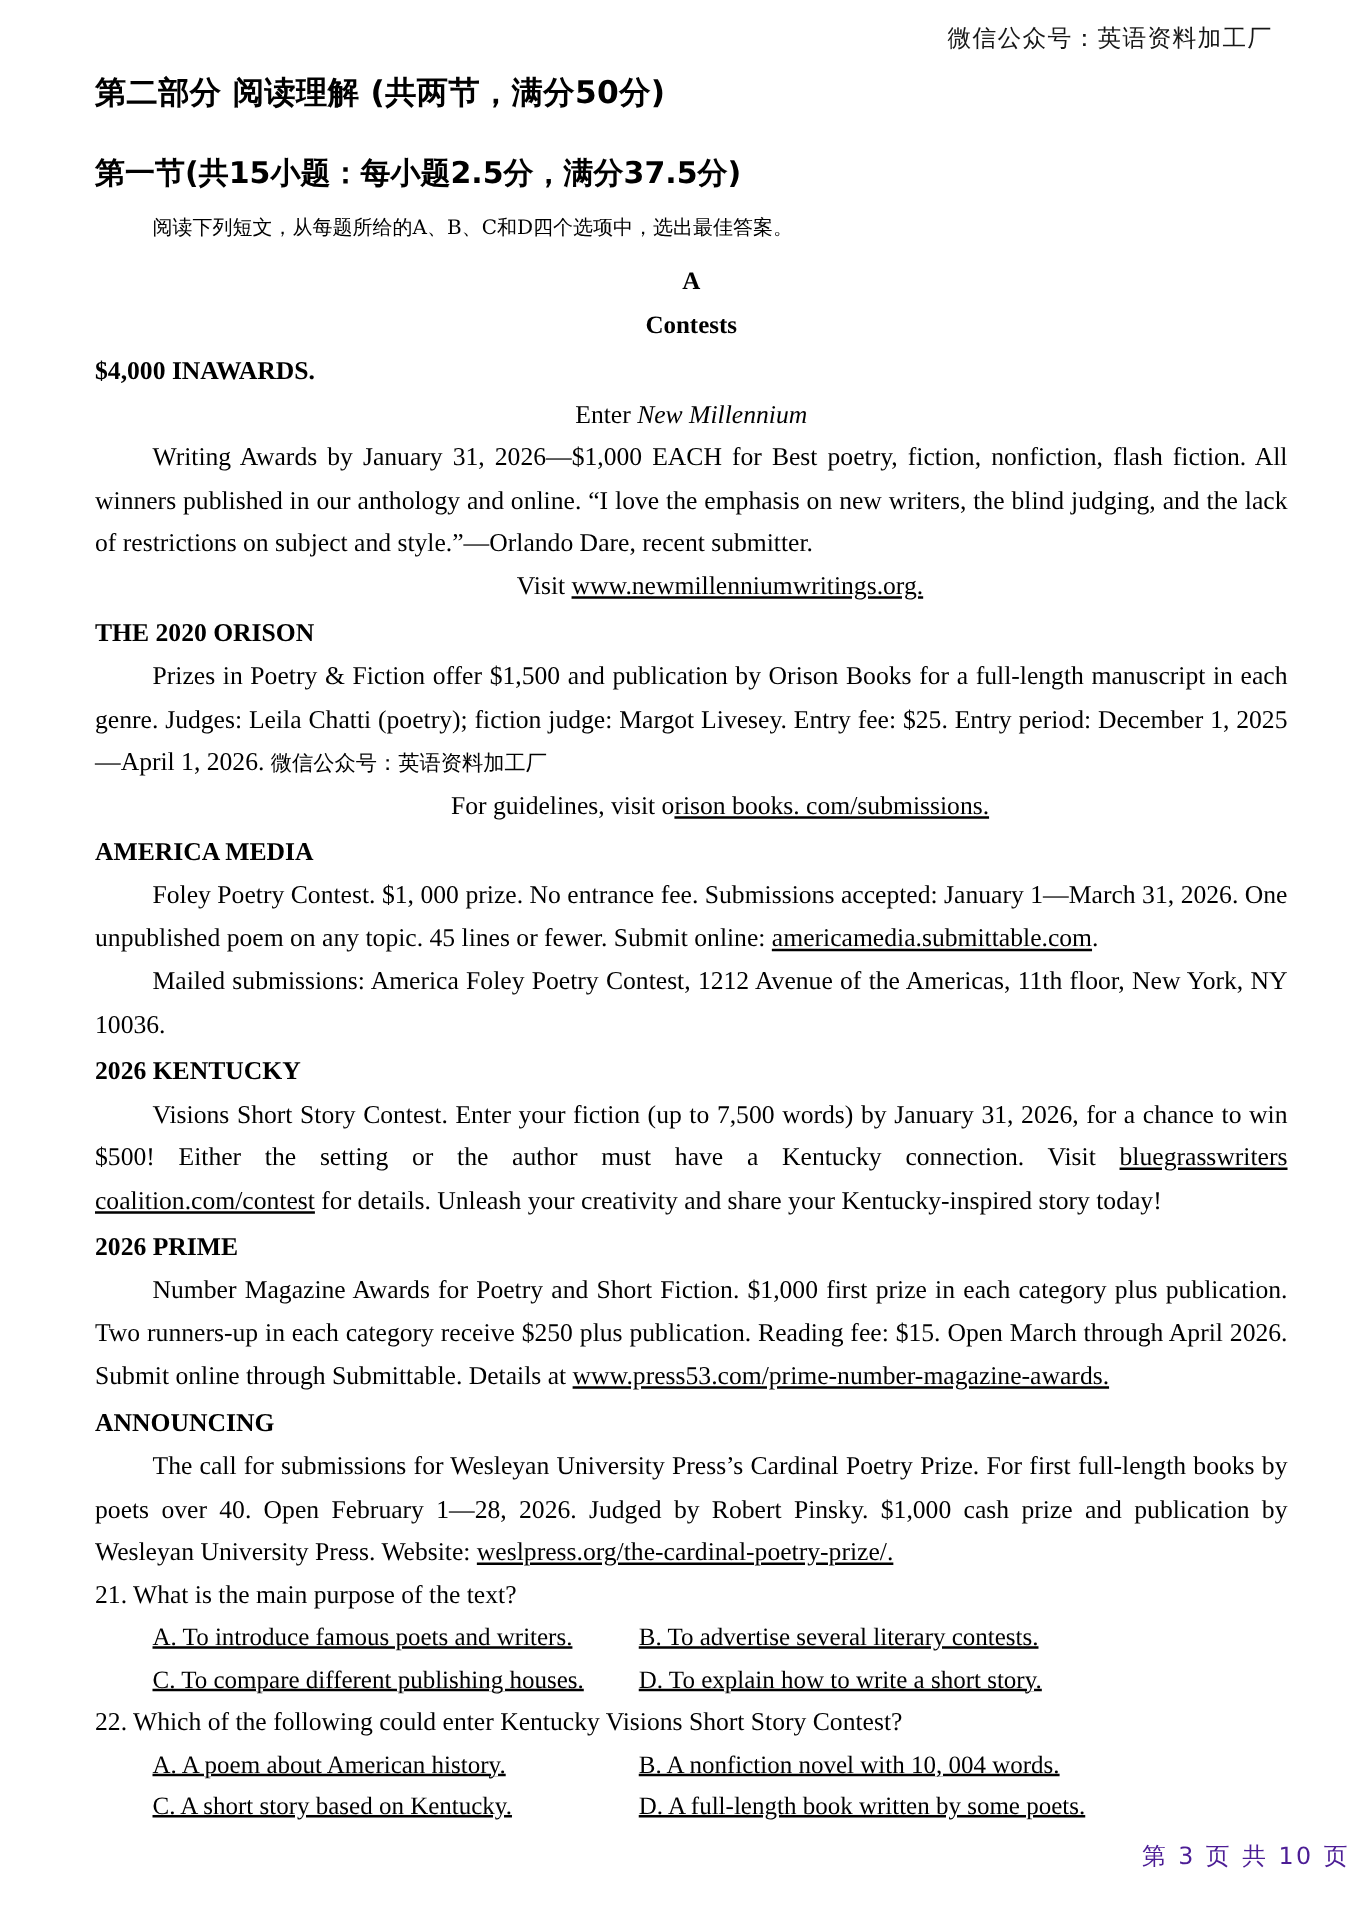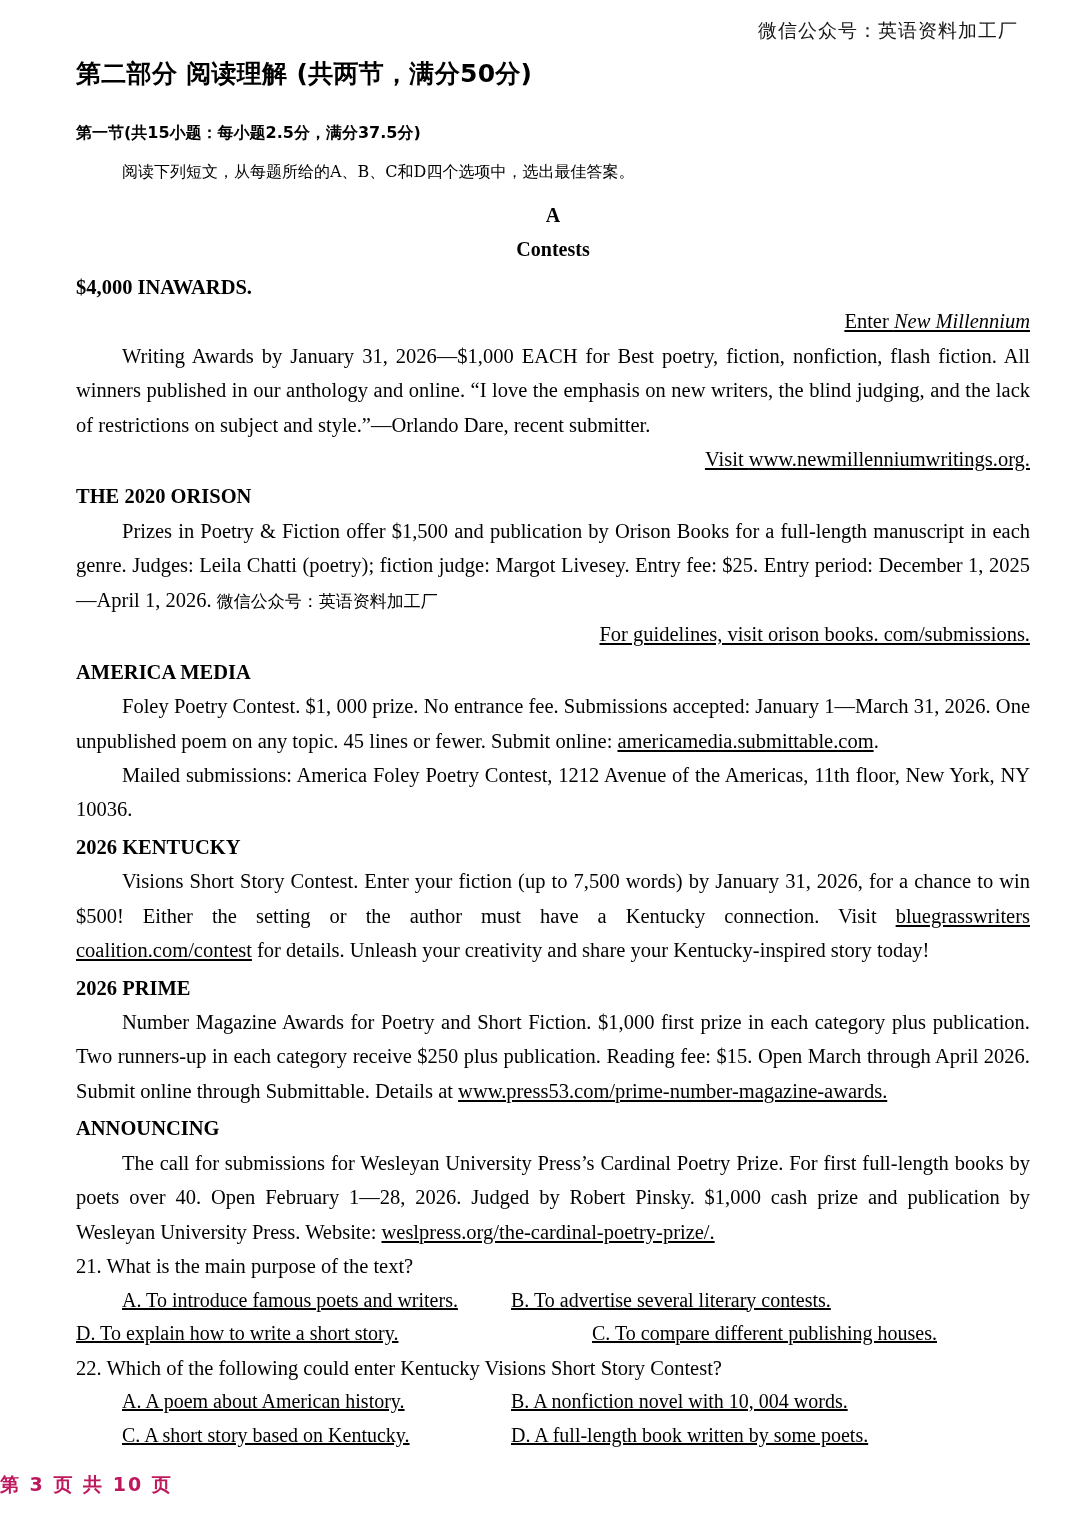--- a/index.html
+++ b/index.html
@@ -45,21 +45,21 @@
   h1.part-title {
     font-family: "DejaVu Sans", "Liberation Sans", sans-serif;
     font-size: 25px;
     font-weight: bold;
     margin: 0 0 34px 0;
     line-height: 1.25;
     letter-spacing: 0.3px;
   }
   h2.section-title {
     font-family: "DejaVu Sans", "Liberation Sans", sans-serif;
-    font-size: 16px;
+    font-size: 24px;
     font-weight: bold;
     margin: 0 0 16px 0;
     line-height: 1.3;
   }
   .instruction {
     font-family: "DejaVu Serif", "Liberation Serif", serif;
     font-size: 16px;
     margin: 0 0 14px 0;
     text-indent: 46px;
     line-height: 1.5;
@@ -84,21 +84,21 @@
   p.body-line {
     font-size: 20.5px;
     margin: 0;
     line-height: 1.68;
     text-align: justify;
     text-justify: inter-word;
     font-family: "Liberation Serif", "DejaVu Serif", serif;
   }
   p.body-line.indent { text-indent: 46px; }
   p.body-line.noindent { text-indent: 0; }
-  p.body-line.flat { text-align: right; text-decoration: underline; }
+  p.body-line.flat { text-align: center; }
 
   .u { text-decoration: underline; text-underline-offset: 2px; }
   .it { font-style: italic; }
   .cn-inline {
     font-family: "DejaVu Sans", "Liberation Sans", sans-serif;
     font-size: 17px;
   }
 
   
   .question {
@@ -120,26 +120,26 @@
   }
   .opt-row .opt.col1 { width: 435px; flex: 0 0 435px; }
   .opt-row .opt.col2 { width: 470px; flex: 0 0 470px; padding-left: 0; }
 
   
   .footer {
     position: absolute;
     left: 0;
     right: 0;
     top: 1472px;
-    text-align: left;
+    text-align: right;
     font-family: "DejaVu Sans", "Liberation Sans", sans-serif;
     font-size: 19px;
-    font-weight: bold;
+    font-weight: normal;
     letter-spacing: 2px;
-    color: #be185d;
+    color: #4c1d95;
   }
 </style>
 </head>
 <body>
 
 <div class="page">
 
   <div class="wm-header">微信公众号：英语资料加工厂</div>
 
   <div class="content">
@@ -187,22 +187,22 @@
       <p class="body-line indent"><span>The call for submissions for Wesleyan University Press’s Cardinal Poetry Prize. For first full-length books by poets over 40. Open February 1—28, 2026. Judged by Robert Pinsky. $1,000 cash prize and publication by Wesleyan University Press. Website: </span><span class="u">weslpress.org/the-cardinal-poetry-prize/. </span><span></span></p>
     </div>
 
     <div>
       <p class="question">21. What is the main purpose of the text?</p>
       <div class="opt-row">
         <div class="opt col1">A. To introduce famous poets and writers.</div>
         <div class="opt col2">B. To advertise several literary contests.</div>
       </div>
       <div class="opt-row">
+        <div class="opt col1">C. To compare different publishing houses.</div>
         <div class="opt col2">D. To explain how to write a short story.</div>
-        <div class="opt col1">C. To compare different publishing houses.</div>
       </div>
     </div>
 
     <div>
       <p class="question">22. Which of the following could enter Kentucky Visions Short Story Contest?</p>
       <div class="opt-row">
         <div class="opt col1">A. A poem about American history.</div>
         <div class="opt col2">B. A nonfiction novel with 10, 004 words.</div>
       </div>
       <div class="opt-row">

